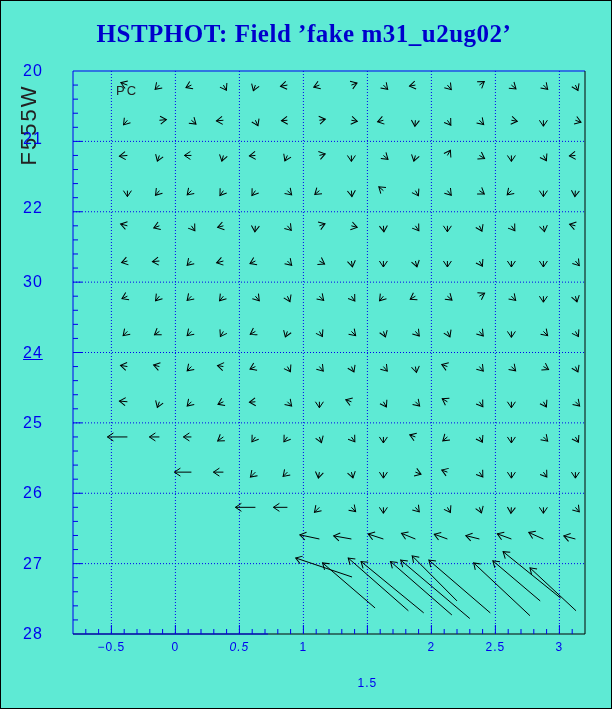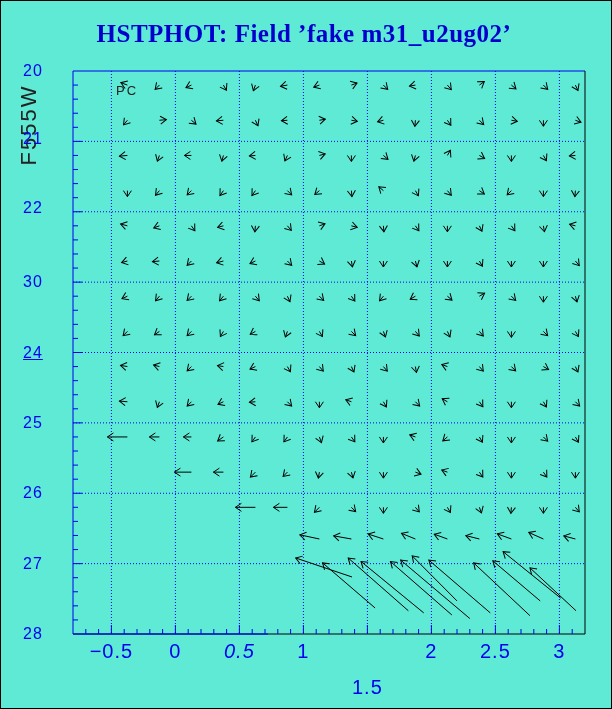--- a/index.html
+++ b/index.html
@@ -21,21 +21,21 @@
   .xlab{
     position:absolute;left:331px;top:655px;transform:translateX(-50%);
     font-size:22px;letter-spacing:2px;color:#222;white-space:nowrap;font-weight:400;
   }
   .chip{
     position:absolute;left:115px;top:82px;
     font-size:13px;letter-spacing:2px;color:#222;font-weight:400;
   }
   .xt{
     position:absolute;transform:translateX(-50%);
-    font-size:20px;color:#0000ee;letter-spacing:1px;white-space:nowrap;
+    font-size:12px;color:#0000ee;letter-spacing:1px;white-space:nowrap;
   }
   .yt{
     position:absolute;width:42px;text-align:left;
     font-size:16px;color:#0000ee;letter-spacing:1px;
   }
   svg.canvas{position:absolute;left:0;top:0;}
 </style>
 </head>
 <body>
 

